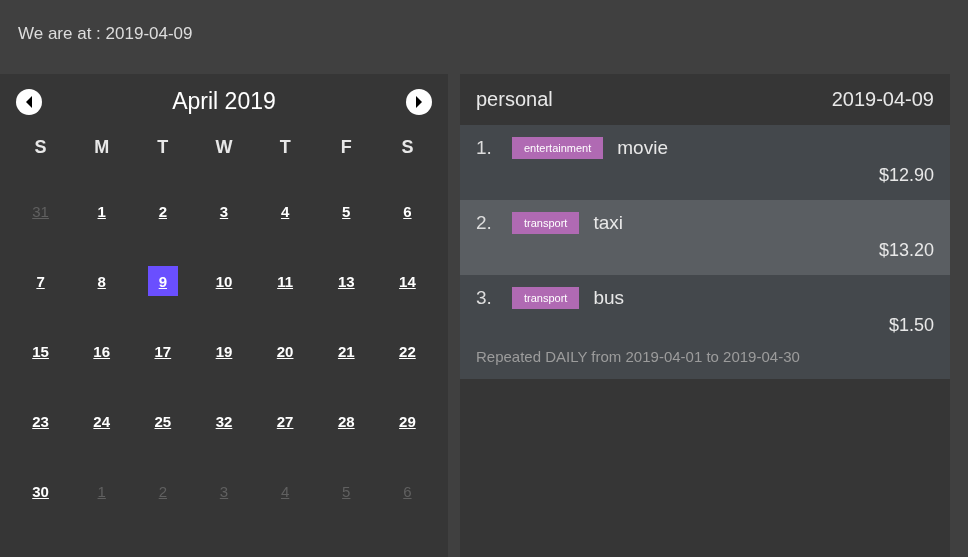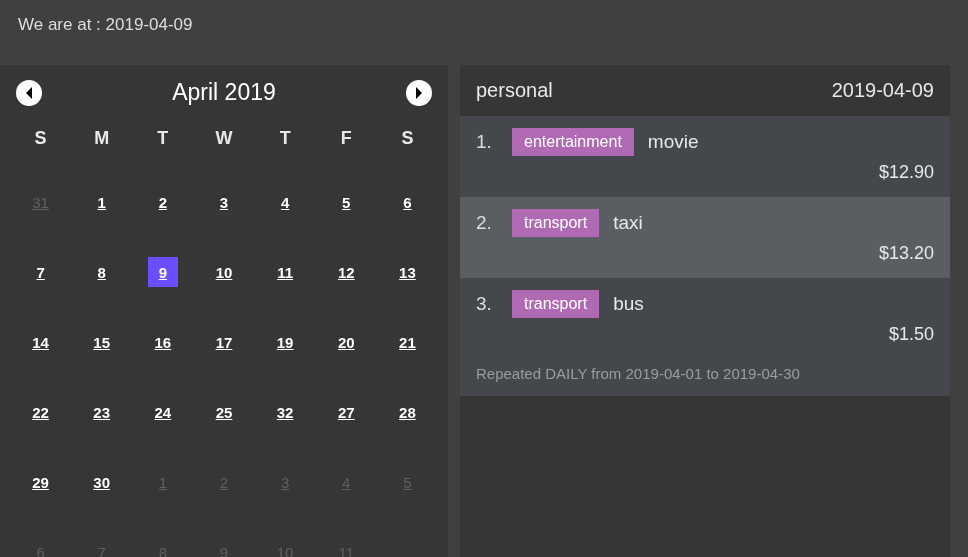--- a/index.html
+++ b/index.html
@@ -5,21 +5,21 @@
 * { margin: 0; padding: 0; box-sizing: border-box; }
 body {
   background: #404040;
   color: #e8e8e8;
   font-family: Arial, sans-serif;
   width: 968px;
   height: 557px;
   overflow: hidden;
 }
 .header {
-  padding: 15px 18px 30px 18px;
+  padding: 24px 18px 30px 18px;
   font-size: 17px;
   color: #ddd;
 }
 .main {
   display: flex;
   gap: 12px;
 }
 .calendar-panel {
   width: 448px;
   background: #363636;
@@ -100,37 +100,37 @@
   gap: 14px;
 }
 .entry-num {
   font-size: 19px;
   color: #ddd;
   width: 22px;
 }
 .entry-tag {
   background: #b06ab3;
   color: #fff;
-  font-size: 16px;
+  font-size: 11px;
   padding: 5px 12px;
 }
 .entry-name {
   font-size: 19px;
   color: #e8e8e8;
 }
 .entry-amount {
   text-align: right;
   font-size: 18px;
   color: #e8e8e8;
   margin-top: 6px;
 }
 .entry-repeat {
   font-size: 15px;
   color: #9c9c9c;
-  margin-top: 20px;
+  margin-top: 12px;
 }
 </style>
 </head>
 <body>
 
 <div class="header">We are at : 2019-04-09</div>
 
 <div class="main">
 
   <div class="calendar-panel">
@@ -160,21 +160,20 @@
         <div class="cal-cell"><span>2</span></div>
         <div class="cal-cell"><span>3</span></div>
         <div class="cal-cell"><span>4</span></div>
         <div class="cal-cell"><span>5</span></div>
         <div class="cal-cell"><span>6</span></div>
         <div class="cal-cell"><span>7</span></div>
         <div class="cal-cell"><span>8</span></div>
         <div class="cal-cell selected"><span>9</span></div>
         <div class="cal-cell"><span>10</span></div>
         <div class="cal-cell"><span>11</span></div>
-        <div class="cal-cell"><span>12</span></div>
         <div class="cal-cell"><span>13</span></div>
         <div class="cal-cell"><span>14</span></div>
         <div class="cal-cell"><span>15</span></div>
         <div class="cal-cell"><span>16</span></div>
         <div class="cal-cell"><span>17</span></div>
         <div class="cal-cell"><span>19</span></div>
         <div class="cal-cell"><span>20</span></div>
         <div class="cal-cell"><span>21</span></div>
         <div class="cal-cell"><span>22</span></div>
         <div class="cal-cell"><span>23</span></div>

